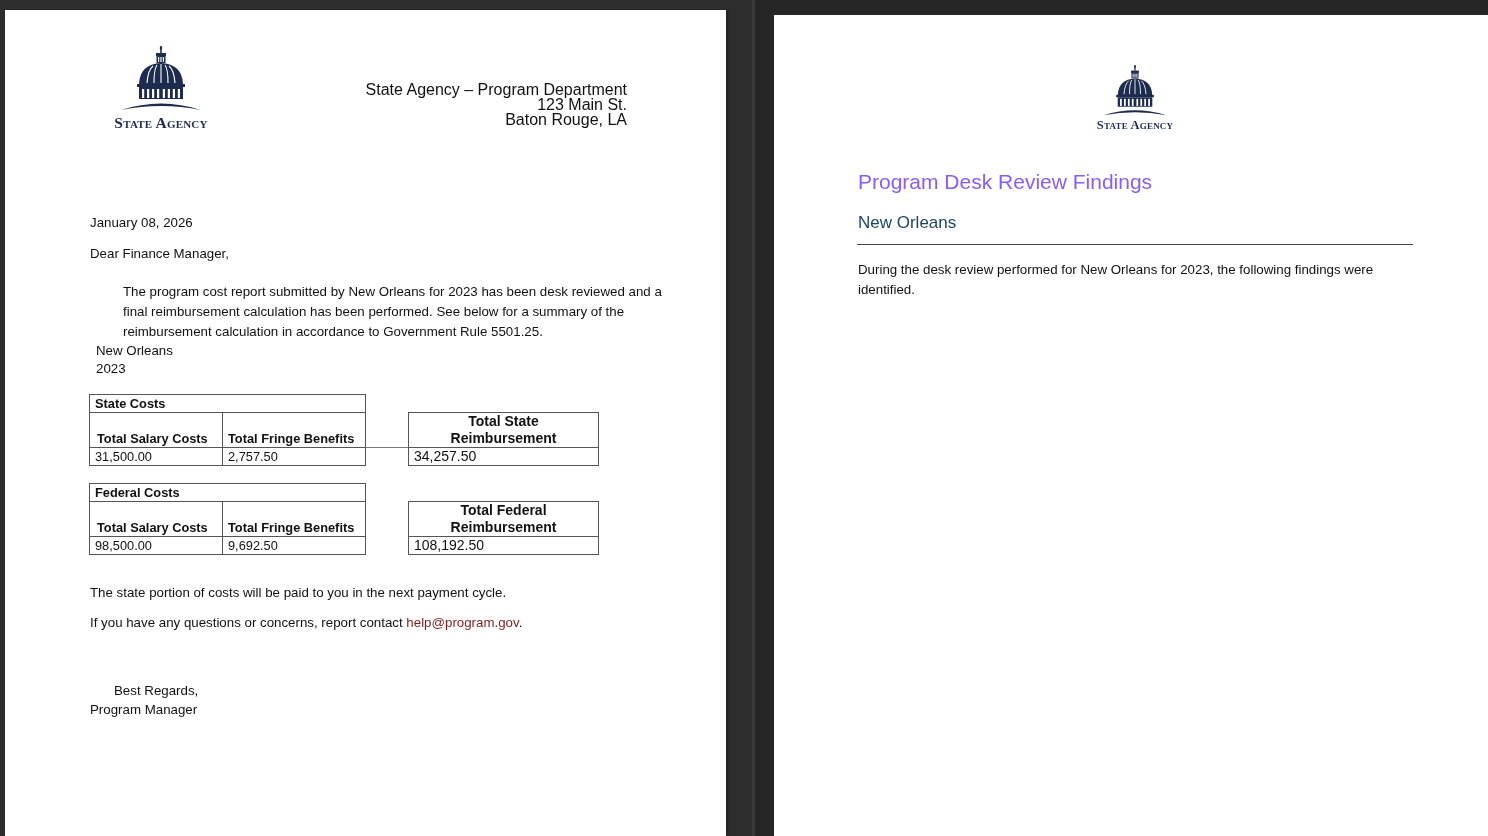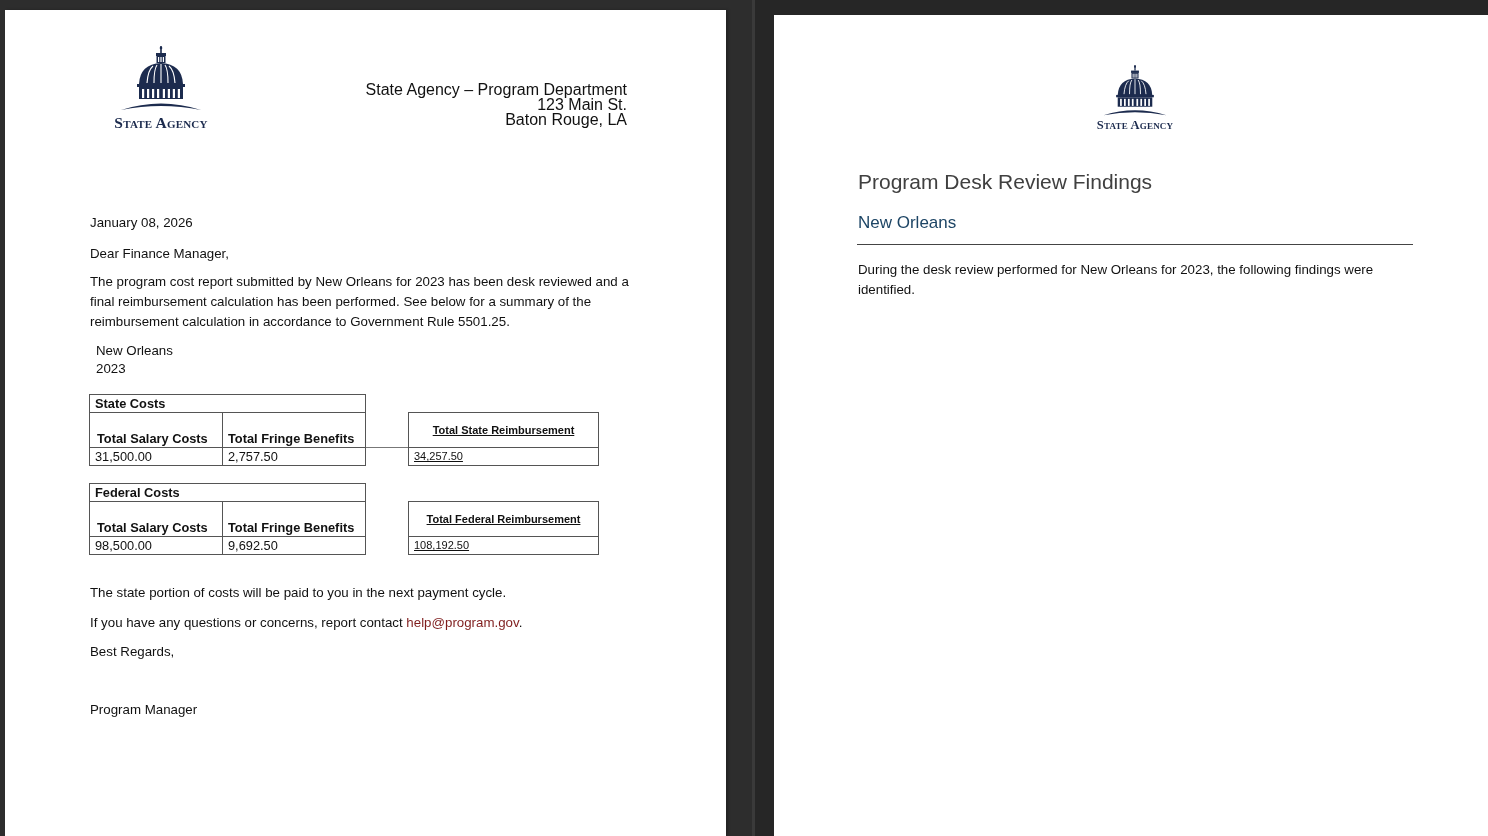--- a/index.html
+++ b/index.html
@@ -40,27 +40,27 @@
   .p a { color: #7f1d1d; text-decoration: none; }
 
   .small-line { position: absolute; left: 91px; font-size: 13.3px; color: #111; }
 
   table.cost { position: absolute; border-collapse: collapse; font-size: 12.8px; color: #111; }
   table.cost td { border: 1px solid #555; padding: 0 5px; vertical-align: bottom; height: 17px; line-height: 17px; white-space: nowrap; }
   table.cost td.title { font-weight: 700; height: 18px; }
   table.cost td.head { font-weight: 700; height: 35px; padding-left: 7px; }
   table.cost td.head2 { font-weight: 700; padding-left: 5px; }
 
-  table.total { position: absolute; border-collapse: collapse; font-size: 11px; color: #111; text-decoration: underline; }
+  table.total { position: absolute; border-collapse: collapse; font-size: 14px; color: #111; }
   table.total td { border: 1px solid #555; padding: 0 5px; height: 17px; line-height: 17px; }
   table.total td.head { font-weight: 700; text-align: center; height: 35px; line-height: 17px; }
 
   .connector { position: absolute; height: 1px; background: #777; }
 
-  .r-title { position: absolute; left: 84px; top: 155px; font-size: 21px; color: #404040; }
+  .r-title { position: absolute; left: 84px; top: 155px; font-size: 21px; color: #8b5cf6; }
   .r-sub { position: absolute; left: 84px; top: 198px; font-size: 17px; color: #1d4565; }
   .r-rule { position: absolute; left: 83px; top: 229px; width: 556px; height: 1px; background: #444; }
   .r-p { position: absolute; left: 84px; top: 245px; width: 545px; font-size: 13.3px; line-height: 20px; color: #111; }
   .r-bullet { position: absolute; left: 84px; top: 353px; font-size: 13.3px; line-height: 20px; color: #111; }
 </style>
 </head>
 <body>
 
 <div class="topbar"></div>
 <div class="pane-left-bg"></div>
@@ -100,21 +100,21 @@
   </div>
 
   <div class="address">
     <div>State Agency – Program Department</div>
     <div>123 Main St.</div>
     <div>Baton Rouge, LA</div>
   </div>
 
   <div class="letter" style="top:205px;">January 08, 2026</div>
   <div class="letter" style="top:236px;">Dear Finance Manager,</div>
-  <div class="p" style="top:262px;">The program cost report submitted by New Orleans for 2023 has been desk reviewed and a final reimbursement calculation has been performed. See below for a summary of the reimbursement calculation in accordance to Government Rule 5501.25.</div>
+  <div class="p" style="top:272px;margin-left:33px;">The program cost report submitted by New Orleans for 2023 has been desk reviewed and a final reimbursement calculation has been performed. See below for a summary of the reimbursement calculation in accordance to Government Rule 5501.25.</div>
 
   <div class="small-line" style="top:333px;">New Orleans</div>
   <div class="small-line" style="top:351px;">2023</div>
 
   <table class="cost" style="left:84px; top:384px; width:277px;">
     <tbody>
         <tr>
       <td class="title" colspan="2">State Costs</td>
     </tr>
     <tr>
@@ -163,21 +163,21 @@
           <td>108,192.50</td>
         </tr>
   </tbody>
     </table>
 
   <div class="p" style="top:573px;">The state portion of costs will be paid to you in the next payment cycle.</div>
   <div class="p" style="top:603px;">
     <span>If you have any questions or concerns, report contact </span><a>help@program.gov</a><span>.</span>
   </div>
 
-  <div class="letter" style="top:634px;">Best Regards,</div>
+  <div class="letter" style="top:673px;margin-left:24px;">Best Regards,</div>
   <div class="letter" style="top:692px;">Program Manager</div>
 </div>
 
 <div class="page page-right">
   <div class="logo logo-right">
     <svg width="66" height="52" viewBox="0 0 84 66">
       <rect x="41.2" y="0" width="1.6" height="7" fill="#1c2b4e"></rect>
       <circle cx="42" cy="2" r="1.3" fill="#1c2b4e"></circle>
       <rect x="37" y="7" width="10" height="3" fill="#1c2b4e"></rect>
       <rect x="37.5" y="10" width="9" height="7" fill="#1c2b4e"></rect>

